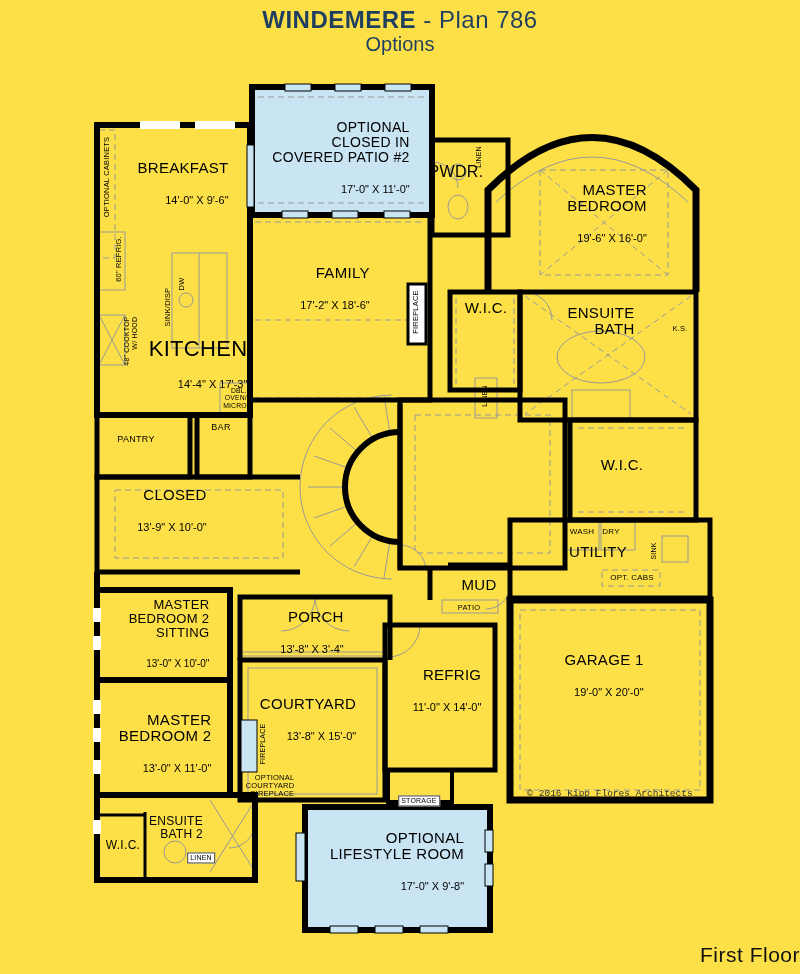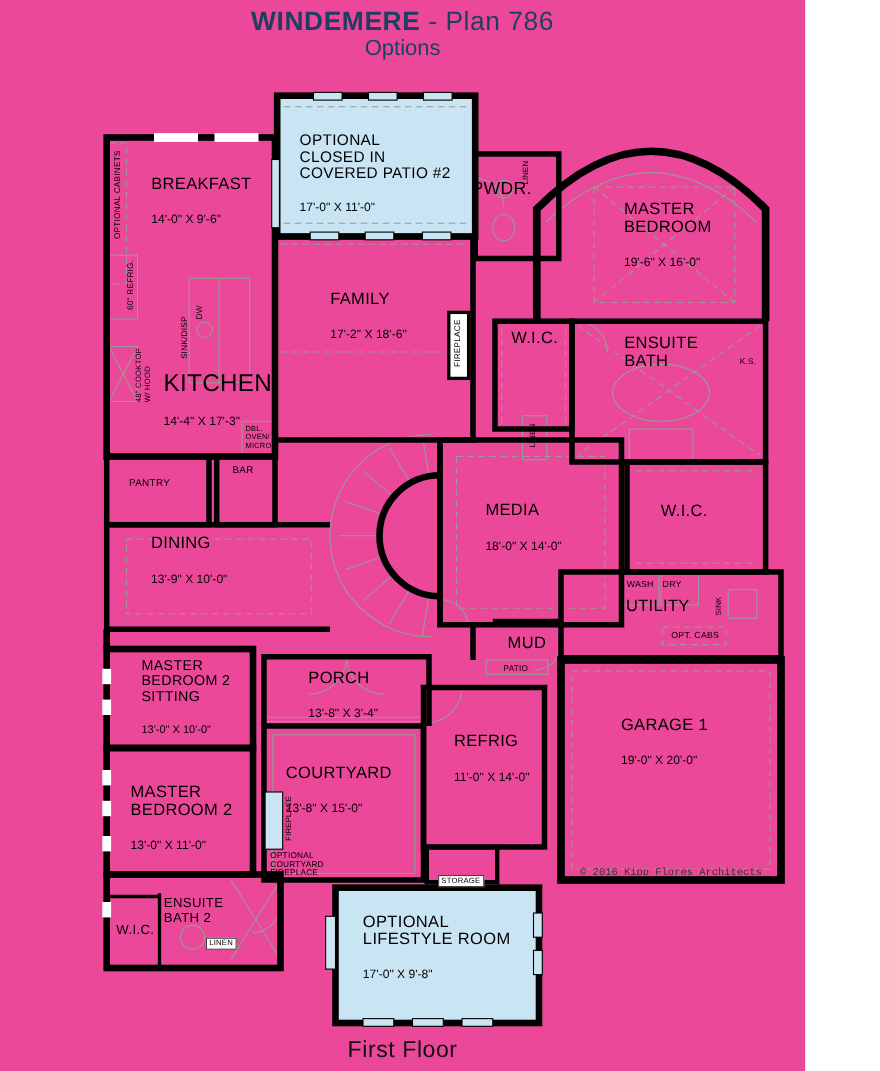--- a/index.html
+++ b/index.html
@@ -2,41 +2,41 @@
 <html style="--accent: #1e3f5f; --optional-fill: #c9e4f3; --wall: #000000;"><head>
 <meta charset="utf-8">
 <style>
   :root {
     --accent: #1e3f5f;
     --optional-fill: #c9e4f3;
     --wall: #000000;
   }
   html,body { margin:0; padding:0; background:#fff; }
   .page {
-    position:relative; width:732px; height:974px; background:#ec4899;
+    position:relative; width:800px; height:974px; background:#fde047;
     font-family:"Liberation Sans", sans-serif; overflow:hidden;
   }
   .plan-svg { position:absolute; left:0; top:0; }
   .opt-floor { fill:var(--optional-fill); }
   .win { fill:var(--optional-fill); stroke:#000; stroke-width:1; }
   .title {
     position:absolute; top:6px; left:0; width:100%; text-align:center;
     color:var(--accent); font-size:24px; letter-spacing:0.5px;
   }
   .title .tb { font-weight:bold; }
   .subtitle {
     position:absolute; top:33px; left:0; width:100%; text-align:center;
     color:var(--accent); font-size:20px;
   }
   .floor-label {
-    position:absolute; top:943px; left:0; width:100%; text-align:center;
+    position:absolute; top:943px; left:0; width:100%; text-align:right;
     color:#111; font-size:21px; letter-spacing:0.5px;
   }
   .lbl {
-    position:absolute; transform:translate(-50%,-50%); text-align:left;
+    position:absolute; transform:translate(-50%,-50%); text-align:right;
     color:#000; white-space:pre-line; line-height:1.08; z-index:3;
   }
   .rn { font-size:15px; letter-spacing:0.3px; }
   .rd { font-size:11px; margin-top:1px; }
   .mid .rn { font-size:13px; }
   .mid .rd { font-size:10px; }
   .ann { font-size:8px; letter-spacing:0.2px; }
   .vert {
     writing-mode:vertical-rl;
     transform:translate(-50%,-50%) rotate(180deg);
@@ -196,35 +196,31 @@
     <div class="rn" style="font-size:22px">KITCHEN</div>
     <div class="rd">14'-4" X 17'-3"</div>
   </div>
   <div class="lbl" style="left:486px;top:308px">
     <div class="rn">W.I.C.</div>
   </div>
   <div class="lbl" style="left:601px;top:321px">
     <div class="rn">ENSUITE
 BATH</div>
   </div>
-  <div class="lbl" style="left:476px;top:480px">
-    <div class="rn">MEDIA</div>
-    <div class="rd">18'-0" X 14'-0"</div>
-  </div>
   <div class="lbl" style="left:622px;top:465px">
     <div class="rn">W.I.C.</div>
   </div>
   <div class="lbl" style="left:136px;top:440px">
     <div class="rn" style="font-size:9px">PANTRY</div>
   </div>
   <div class="lbl" style="left:221px;top:428px">
     <div class="rn" style="font-size:9px">BAR</div>
   </div>
   <div class="lbl" style="left:172px;top:510px">
-    <div class="rn">DINING</div>
+    <div class="rn">CLOSED</div>
     <div class="rd">13'-9" X 10'-0"</div>
   </div>
   <div class="lbl" style="left:598px;top:552px">
     <div class="rn">UTILITY</div>
   </div>
   <div class="lbl" style="left:479px;top:585px">
     <div class="rn">MUD</div>
   </div>
   <div class="lbl mid" style="left:169px;top:634px">
     <div class="rn">MASTER

